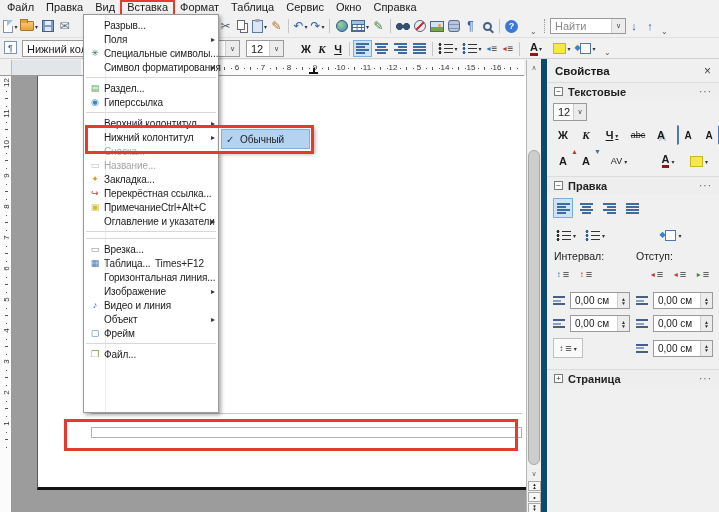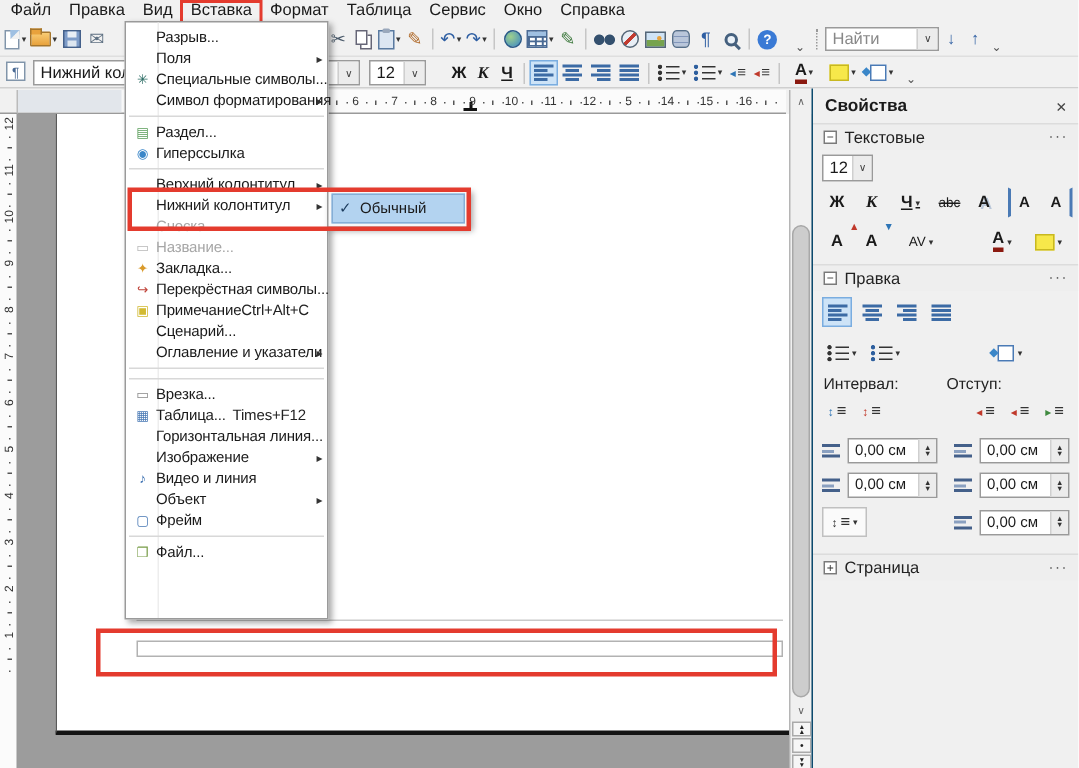--- a/index.html
+++ b/index.html
@@ -170,27 +170,27 @@
   .msep::after { content:""; position:absolute; left:2px; right:2px; top:3px; border-top:1px solid #d8d8d8; }
   .mdis { color:#a6a6a6; }
   .mdis .mico { color:#b8b8b8 !important; }
   .submenu { position:absolute; left:218px; top:126px; width:95px; height:26px; background:#f7f7f7;
     border:1px solid #9a9a9a; box-shadow:2px 2px 4px rgba(0,0,0,.35); z-index:31; padding:2px; }
   .subitem { height:20px; background:#b3d3f0; border:1px solid #85aed6; display:flex;
     align-items:center; padding:0 4px; font-size:10px; }
   .subitem .chk { width:14px; font-size:10px; color:#1a3a5c; }
   
   .sidebar { position:absolute; left:541px; top:59px; width:178px; height:453px; background:#f0f0f0;
-    border-left:1px solid #0c4a6e; z-index:6; }
+    border-left:6px solid #0c4a6e; z-index:6; }
   .sb-head { height:23px; display:flex; align-items:center; padding:0 8px; }
   .sb-title { font-weight:bold; font-size:11.5px; }
   .sb-close { margin-left:auto; font-size:12px; color:#444; line-height:1; }
   .ssec { height:18px; display:flex; align-items:center; gap:5px; padding:0 7px;
     border-top:1px solid #dcdcdc; background:#eeeeee; }
-  .ssec .lbl { font-weight:normal; color:#222; }
+  .ssec .lbl { font-weight:bold; color:#222; }
   .ssec .more { margin-left:auto; color:#555; font-size:10px; letter-spacing:1px; }
   .scoll { width:9px; height:9px; border:1px solid #7a7a7a; background:#fff; font-size:8px;
     line-height:7px; text-align:center; color:#333; flex:0 0 9px; }
   .srow { display:flex; align-items:center; gap:3px; padding:3px 6px; }
   .scombo { height:18px; border:1px solid #9a9a9a; background:#fff; display:flex; align-items:center;
     padding-left:4px; white-space:nowrap; overflow:hidden; }
   .scombo .arr { margin-left:auto; width:13px; height:100%; border-left:1px solid #cfcfcf;
     background:#ececec; display:flex; align-items:center; justify-content:center; font-size:7px;
     color:#444; flex:0 0 13px; }
   .sbtn { min-width:20px; height:20px; border:1px solid transparent; display:flex; align-items:center;
@@ -580,30 +580,26 @@
       <div class="mrow mdis">
         <span class="mico" style="color: rgb(176, 176, 176);">▭</span>
         <span class="mlab">Название...</span>
       </div>
       <div class="mrow">
         <span class="mico" style="color: rgb(217, 154, 43);">✦</span>
         <span class="mlab">Закладка...</span>
       </div>
       <div class="mrow">
         <span class="mico" style="color: rgb(192, 68, 58);">↪</span>
-        <span class="mlab">Перекрёстная символы...</span>
+        <span class="mlab">Перекрёстная ссылка...</span>
       </div>
       <div class="mrow">
         <span class="mico" style="color: rgb(210, 186, 50);">▣</span>
         <span class="mlab">Примечание</span>
         <span class="msh">Ctrl+Alt+C</span>
-      </div>
-      <div class="mrow">
-        <span class="mico"></span>
-        <span class="mlab">Сценарий...</span>
       </div>
       <div class="mrow">
         <span class="mico"></span>
         <span class="mlab">Оглавление и указатели</span>
         <span class="mar">▸</span>
       </div>
       <div class="msep"></div>
       <div class="msep"></div>
       <div class="mrow">
         <span class="mico" style="color: rgb(138, 138, 138);">▭</span>

